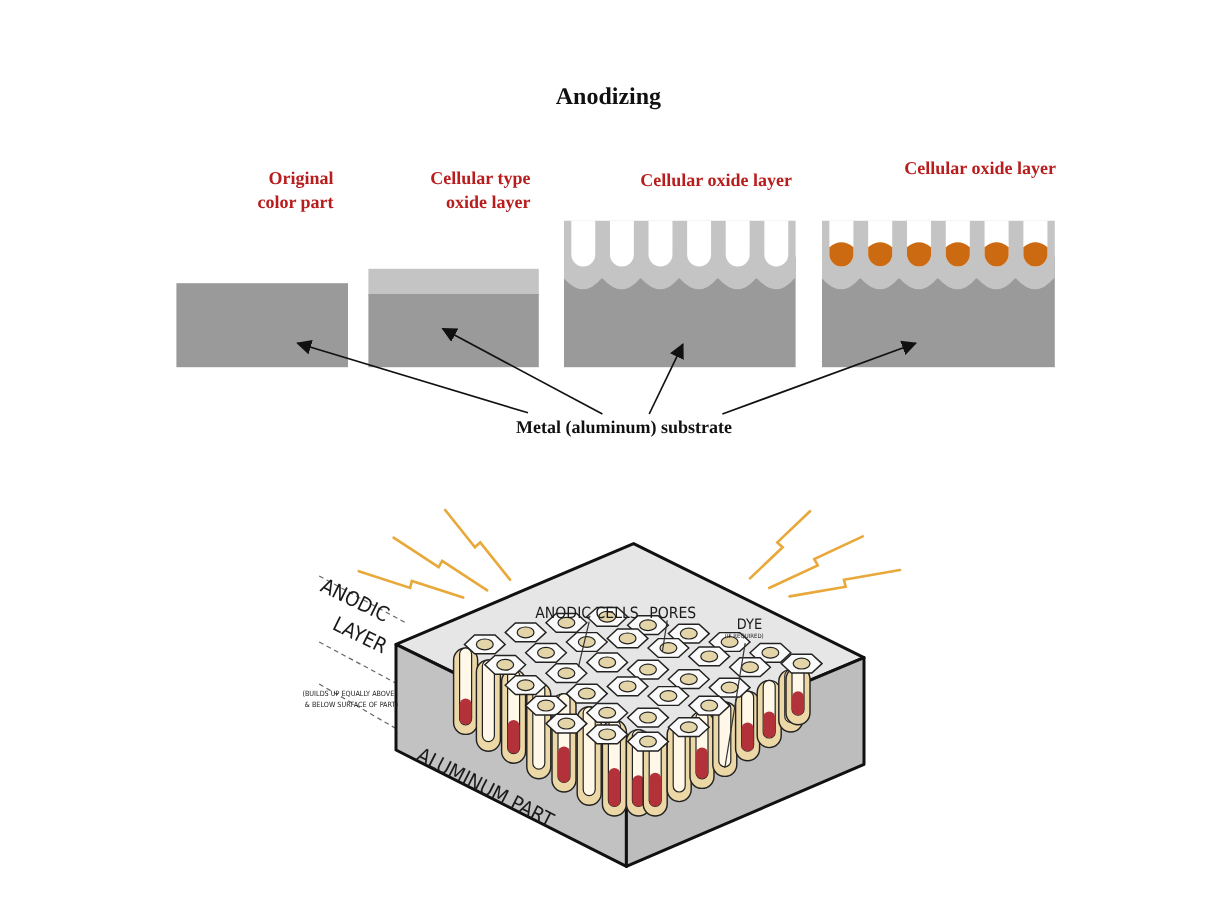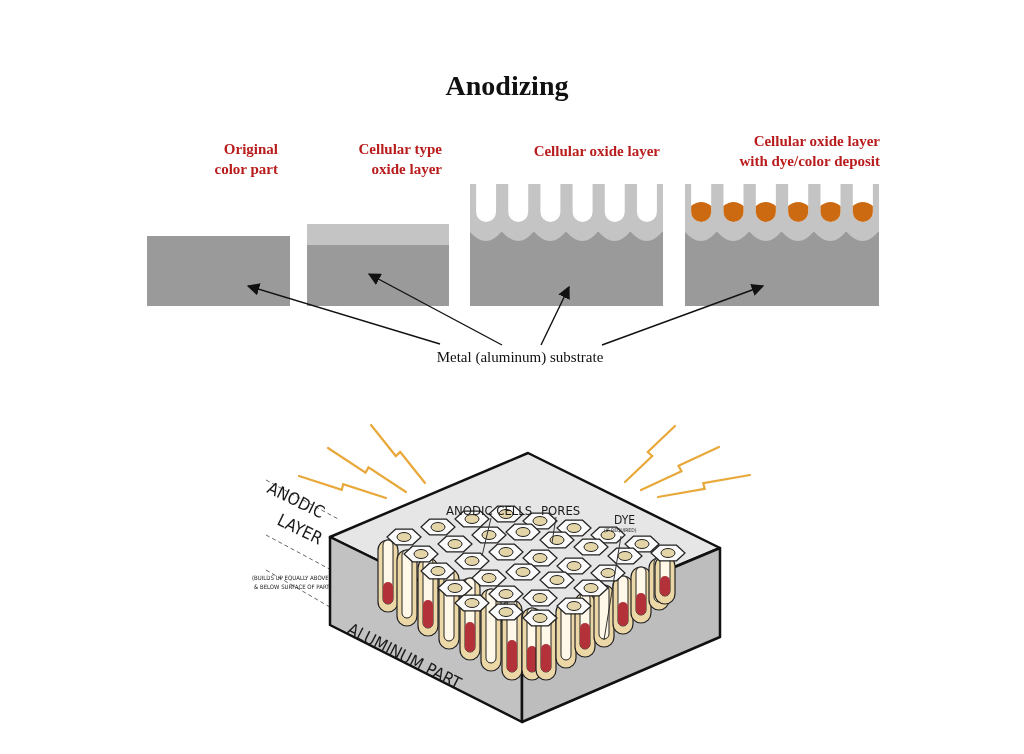--- a/index.html
+++ b/index.html
@@ -1,19 +1,19 @@
 <!DOCTYPE html>
 <html><head>
 <meta charset="utf-8">
 <style>
   html, body { margin: 0; padding: 0; background: #ffffff; }
   body { width: 1024px; height: 754px; position: relative; overflow: hidden; font-family: "Liberation Serif", serif; }
-  .title { position: absolute; left: 0; width: 1014px; top: 70px; text-align: center; font-weight: bold; font-size: 28px; color: #111; }
+  .title { position: absolute; left: 0; width: 1014px; top: 70px; text-align: center; font-weight: bold; font-size: 20px; color: #111; }
   .stage-label { position: absolute; text-align: right; font-weight: bold; font-size: 15px; line-height: 20px; color: #b91c1c; }
-  .substrate-label { position: absolute; left: 380px; width: 280px; top: 349px; text-align: center; font-weight: normal; font-size: 15px; color: #111; }
+  .substrate-label { position: absolute; left: 380px; width: 280px; top: 349px; text-align: center; font-weight: bold; font-size: 15px; color: #111; }
   svg { position: absolute; left: 0; top: 0; }
   .cond { font-family: "DejaVu Sans", sans-serif; font-stretch: condensed; fill: #1a1a1a; }
 </style>
 </head>
 <body>
 
 <div class="title">Anodizing</div>
 
 <div class="stage-label" style="left:158px; width:120px; top:139px;">
   <div>Original</div>
@@ -21,21 +21,20 @@
 </div>
 <div class="stage-label" style="left:312px; width:130px; top:139px;">
   <div>Cellular type</div>
   <div>oxide layer</div>
 </div>
 <div class="stage-label" style="left:470px; width:190px; top:141px;">
   <div>Cellular oxide layer</div>
 </div>
 <div class="stage-label" style="left:680px; width:200px; top:131px;">
   <div>Cellular oxide layer</div>
-  <div>with dye/color deposit</div>
 </div>
 
 <div class="substrate-label">Metal (aluminum) substrate</div>
 
 <svg id="top-svg" width="1024" height="754">
   <defs>
     <marker id="ah" viewBox="0 0 10 10" refX="9" refY="5" markerWidth="9" markerHeight="9" orient="auto-start-reverse">
       <path d="M0,0 L10,5 L0,10 z" fill="#111"></path>
     </marker>
   </defs>

